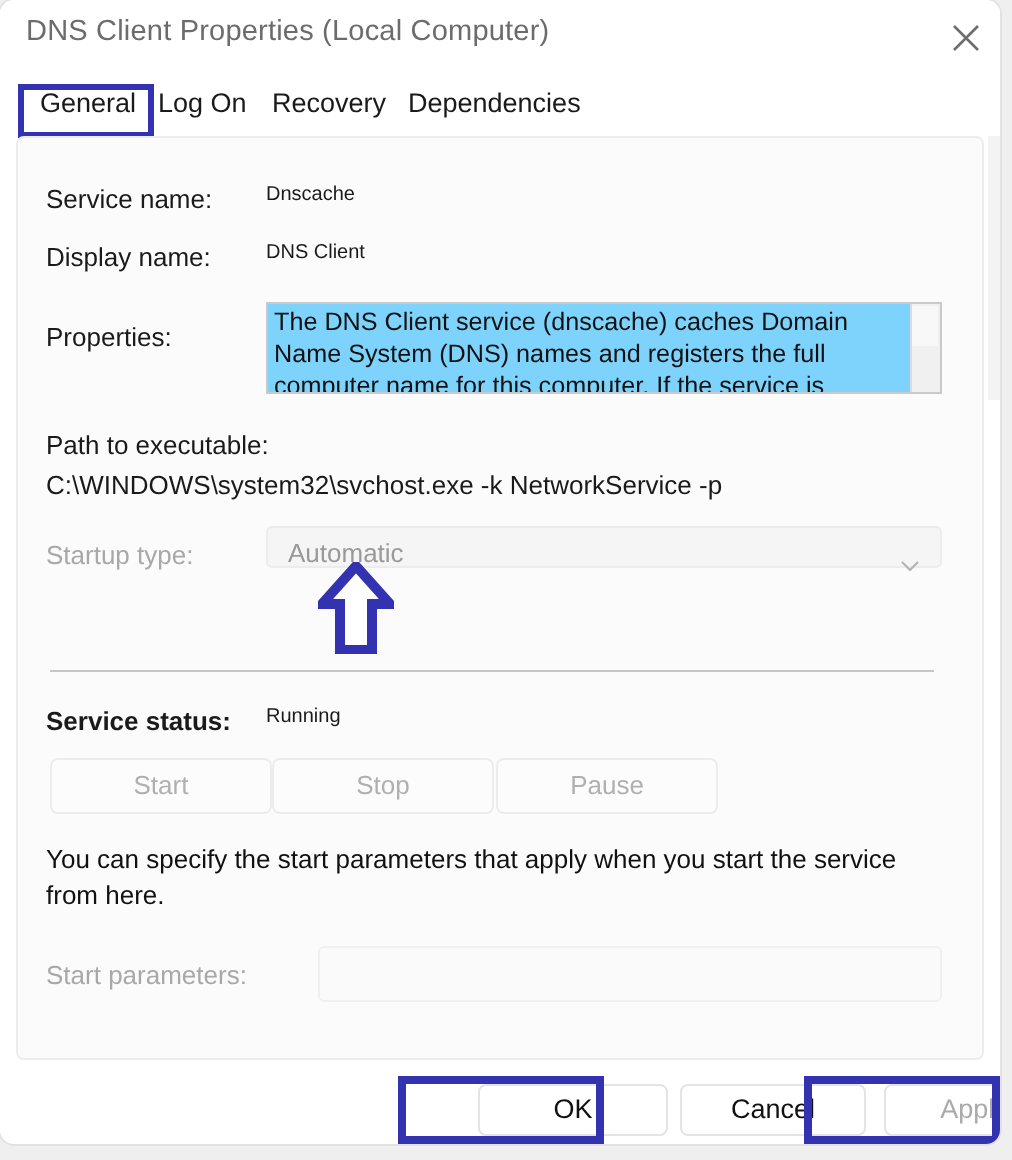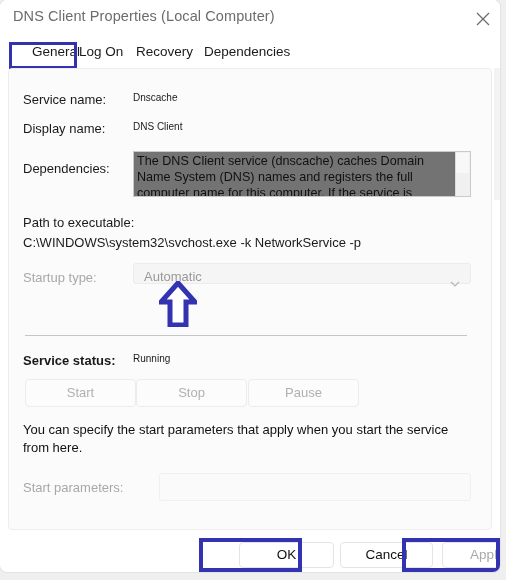--- a/index.html
+++ b/index.html
@@ -79,21 +79,21 @@
   .tab {
     position: absolute;
     top: 0;
     height: 28px;
     line-height: 28px;
     font-size: 13.5px;
     color: #1a1a1a;
     white-space: nowrap;
     cursor: default;
   }
-  #tab-general   { left: 32px;  }
+  #tab-general   { left: 20px;  }
   #tab-logon     { left: 79px;  }
   #tab-recovery  { left: 136px; }
   #tab-dependencies { left: 204px; }
 
   
   #ann-tab-general {
     position: absolute;
     left: 9px; top: 42px;
     width: 68px; height: 27px;
     border: 3px solid #3333b2;
@@ -133,21 +133,21 @@
   
   #lbl-display-name { left: 14px; top: 52px; }
   #val-display-name { left: 124px; top: 52px; }
   
   #lbl-description  { left: 14px; top: 92px; }
 
   #desc-box {
     position: absolute;
     left: 124px; top: 82px;
     width: 338px; height: 46px;
-    background: #737373;
+    background: #7dd3fc;
     border: 1px solid #c9c9c9;
     box-sizing: border-box;
     overflow: hidden;
   }
   #desc-text {
     position: absolute;
     left: 3px; top: 1px;
     width: 305px;
     font-size: 12.6px;
     line-height: 16.2px;
@@ -315,21 +315,21 @@
   <div id="ann-tab-general"></div>
 
   <div id="content">
 
     <div class="field-label" id="lbl-service-name">Service name:</div>
     <div class="field-value" id="val-service-name">Dnscache</div>
 
     <div class="field-label" id="lbl-display-name">Display name:</div>
     <div class="field-value" id="val-display-name">DNS Client</div>
 
-    <div class="field-label" id="lbl-description">Dependencies:</div>
+    <div class="field-label" id="lbl-description">Properties:</div>
     <div id="desc-box">
       <div id="desc-text">The DNS Client service (dnscache) caches Domain Name System (DNS) names and registers the full computer name for this computer. If the service is</div>
       <div id="desc-scroll-track">
         <div id="desc-scroll-thumb"></div>
       </div>
     </div>
 
     <div class="field-label" id="lbl-path">Path to executable:</div>
     <div class="field-value" id="val-path">C:\WINDOWS\system32\svchost.exe -k NetworkService -p</div>
 

